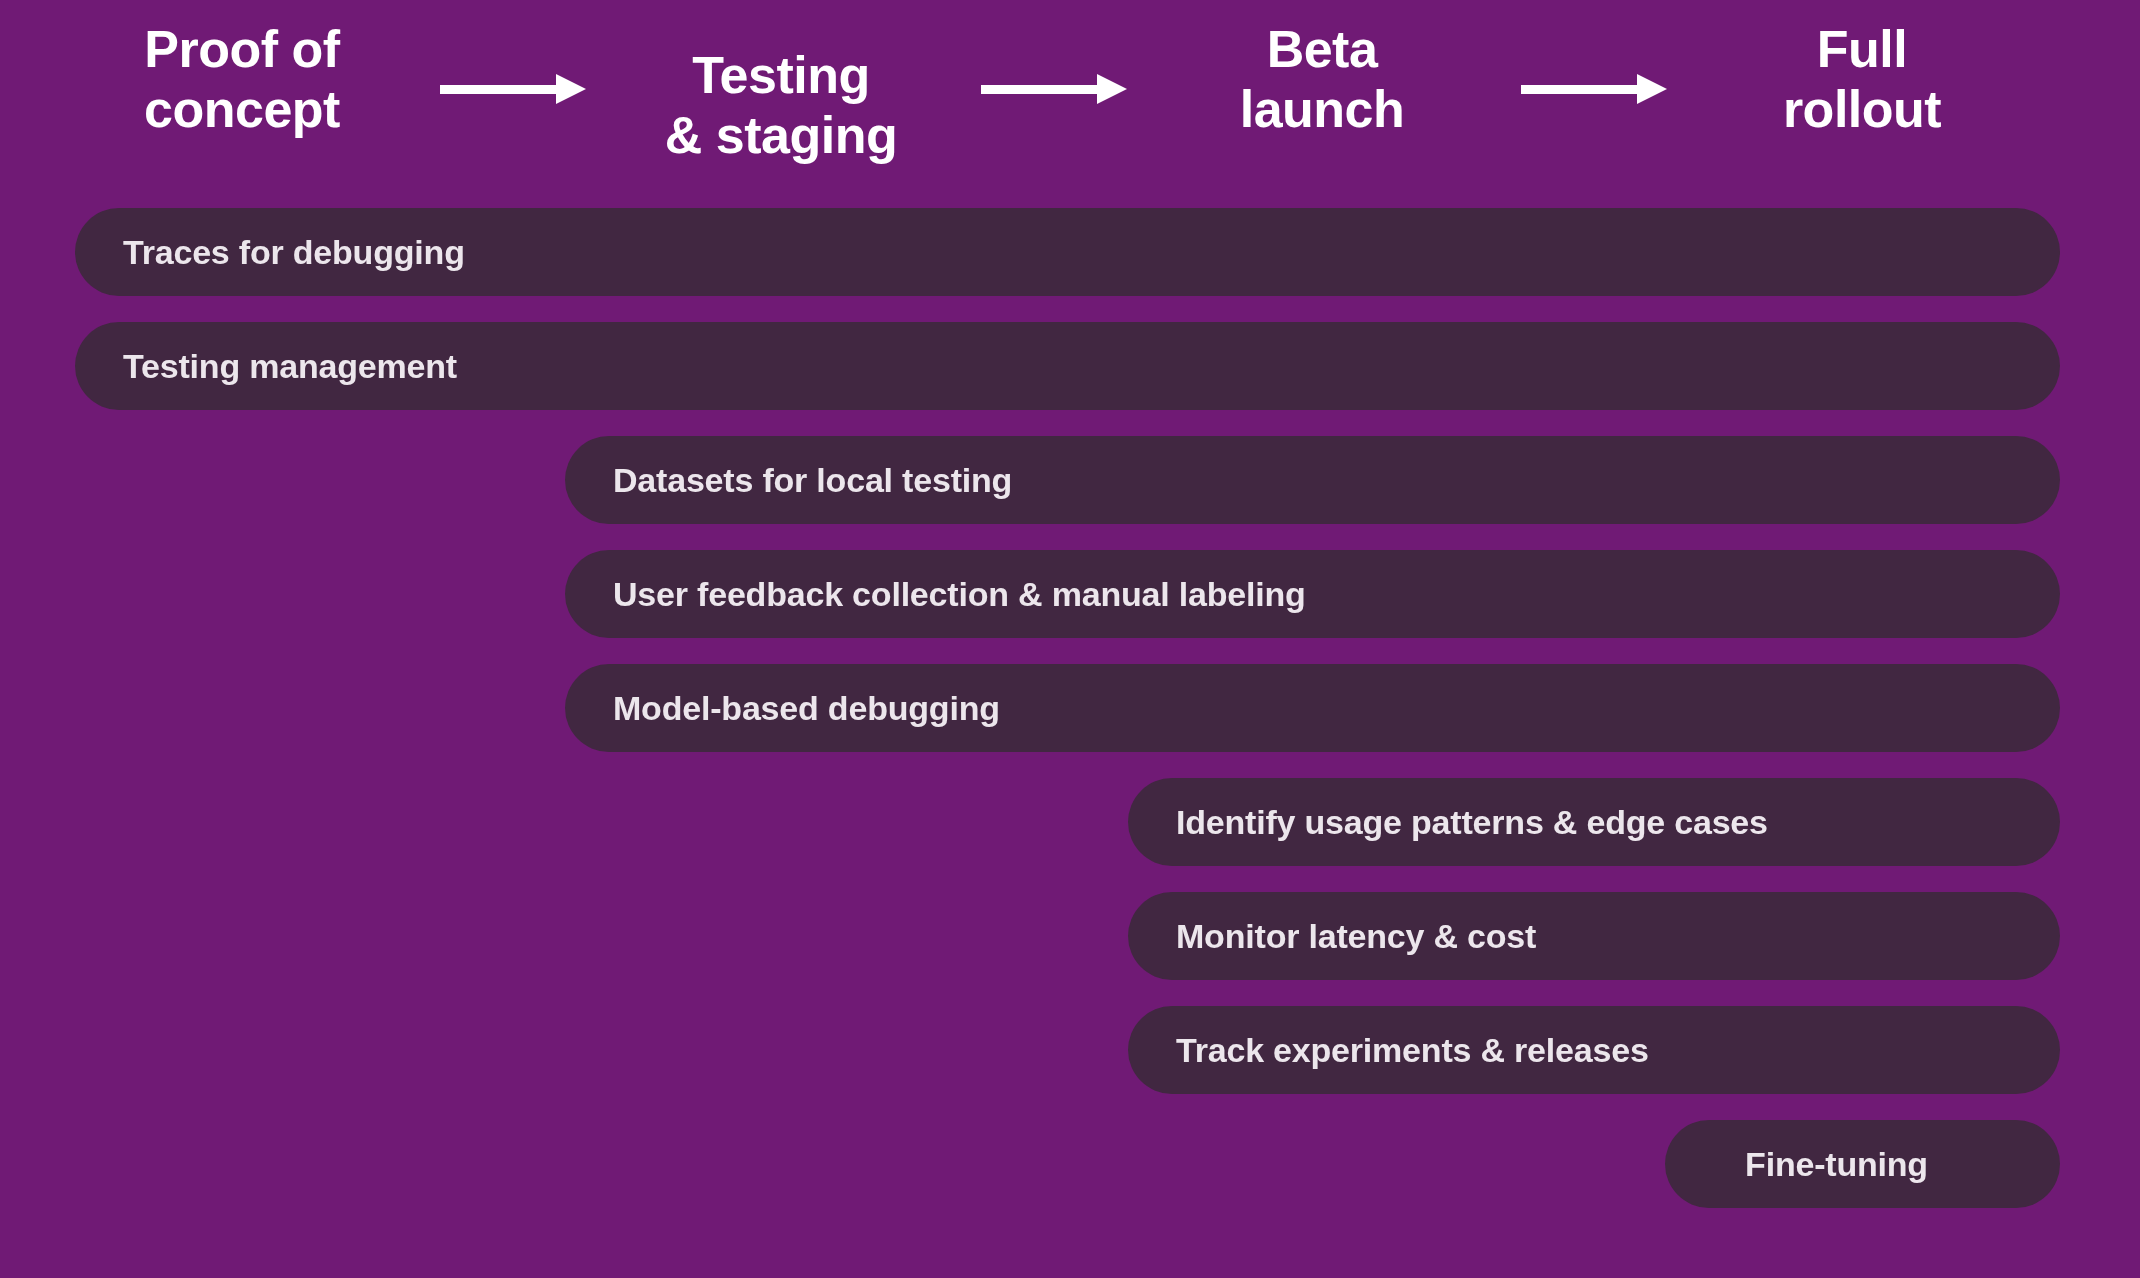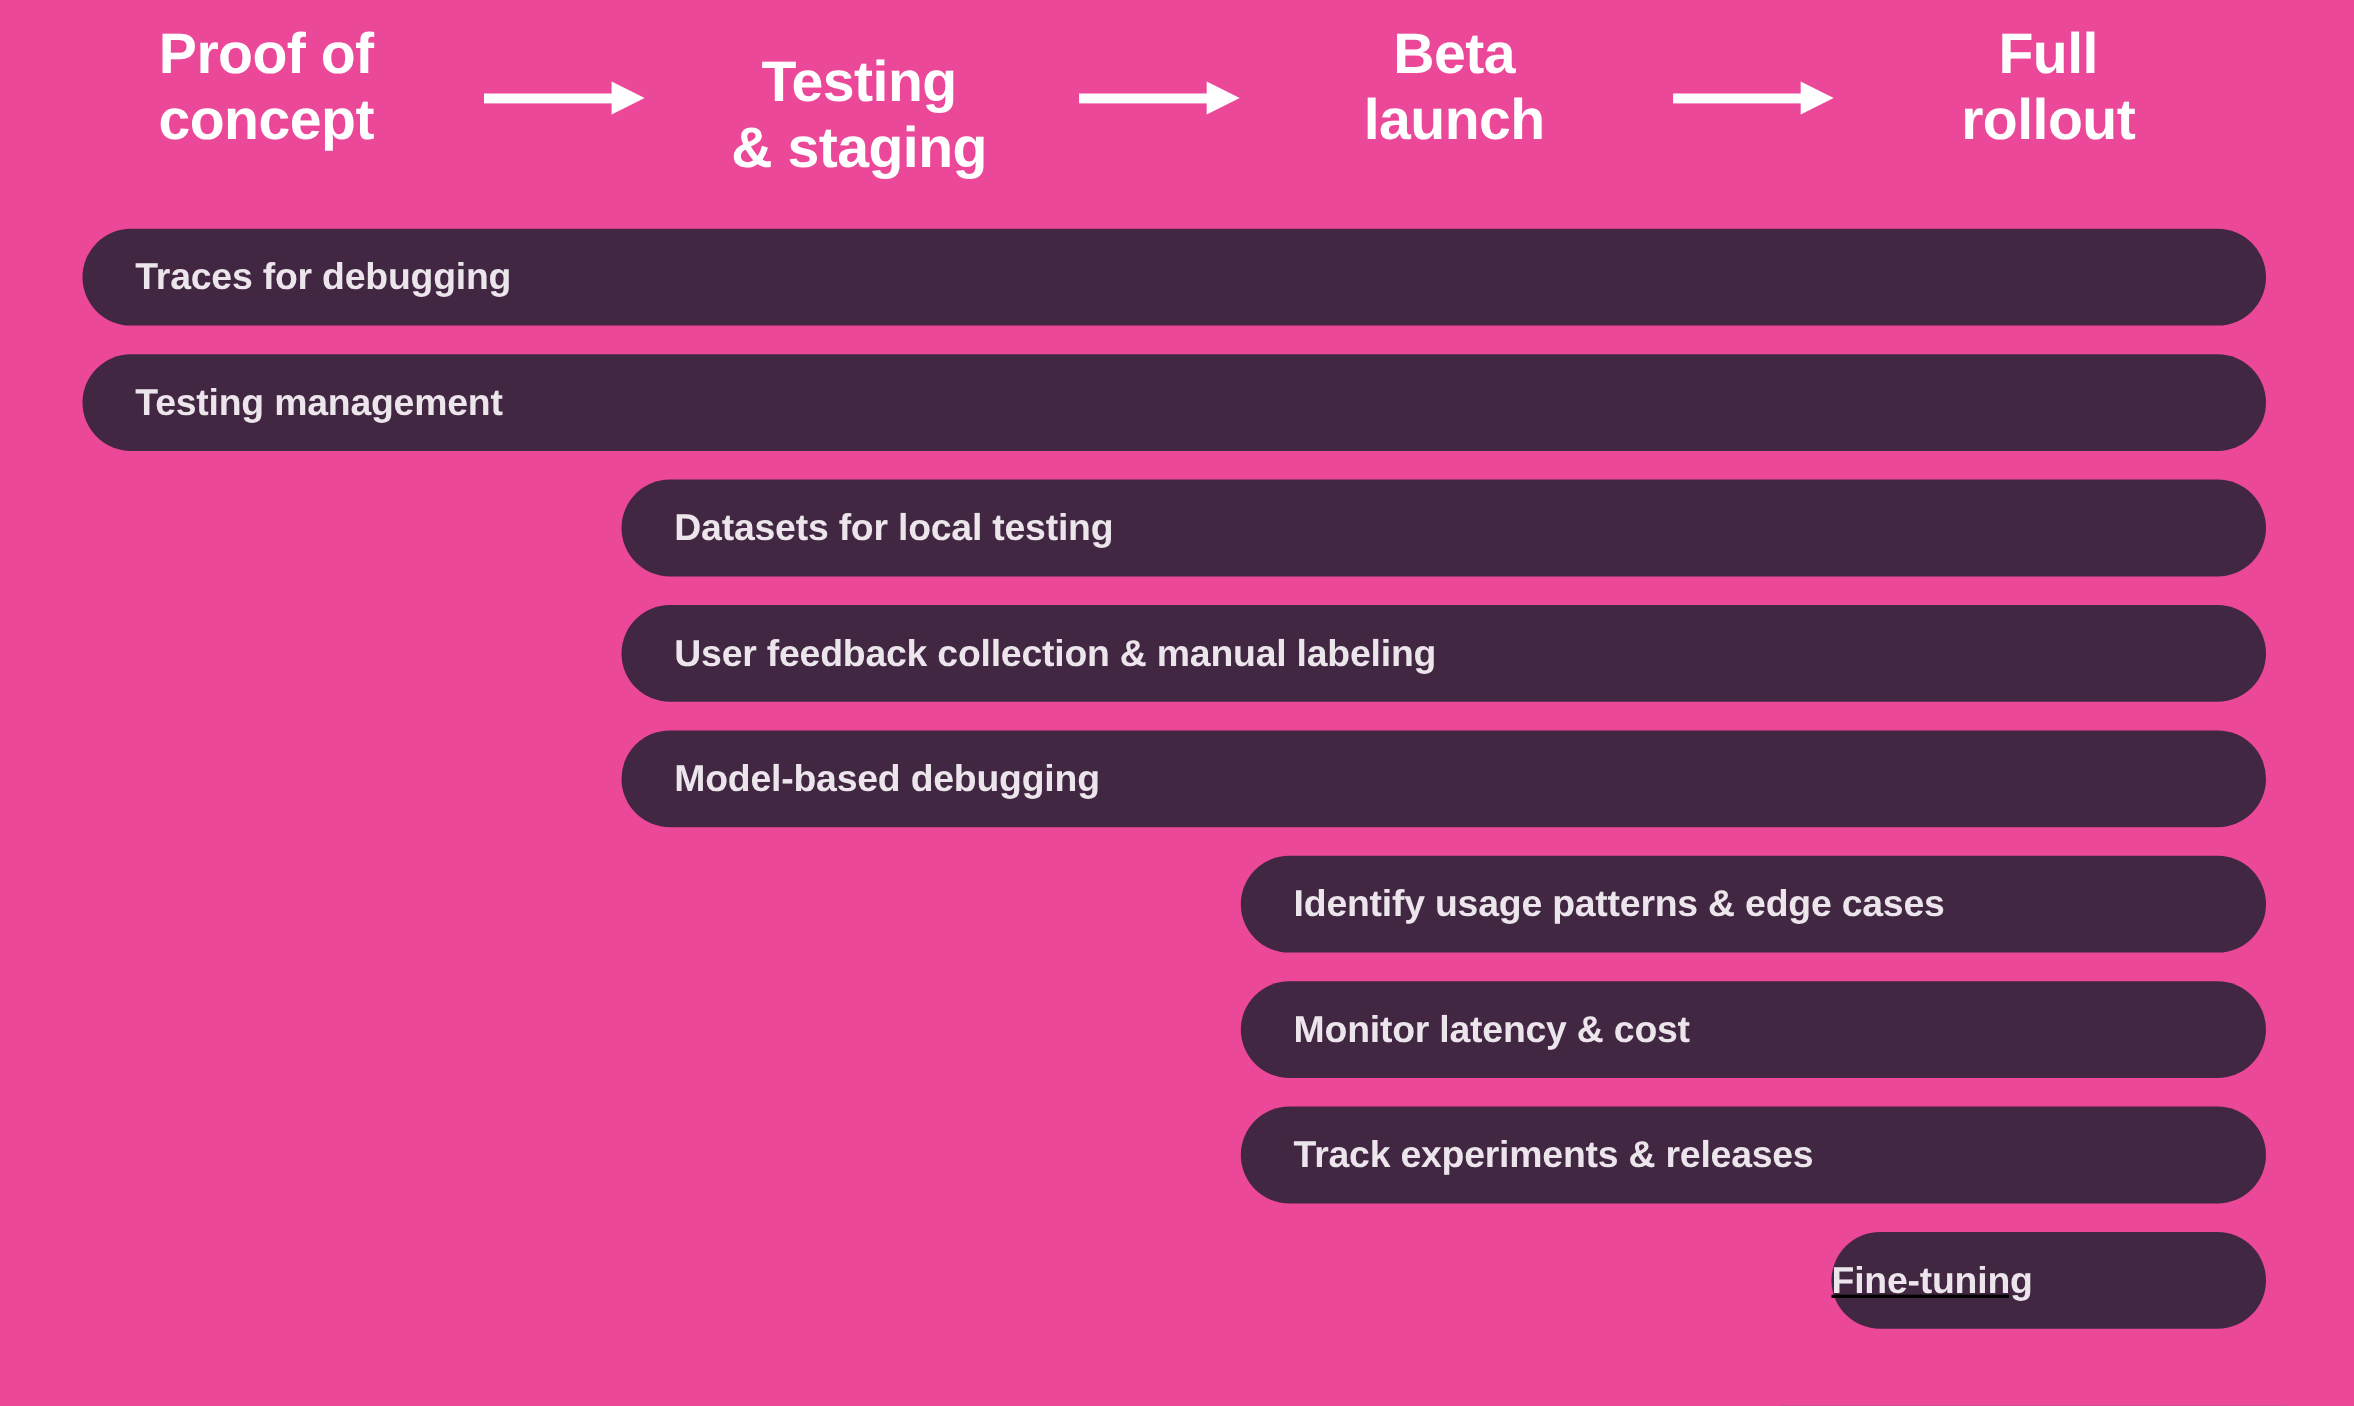--- a/index.html
+++ b/index.html
@@ -10,21 +10,21 @@
     width: 2140px;
     height: 1278px;
     background: #4b6670;
     font-family: "Liberation Sans", sans-serif;
     overflow: hidden;
   }
   #stage {
     position: relative;
     width: 2140px;
     height: 1278px;
-    background: #ec4899;
+    background: #701a75;
   }
 
   
   #phase-row {
     position: absolute;
     left: 0;
     top: 0;
     width: 2140px;
     height: 180px;
   }
@@ -86,22 +86,21 @@
     color: #ece6ec;
     font-size: 34px;
     font-weight: bold;
     letter-spacing: -0.2px;
     white-space: nowrap;
   }
   .bar.align-left .bar-label {
     padding-left: 48px;
   }
   .bar.align-right {
-    justify-content: flex-start;
-    text-decoration: underline;
+    justify-content: center;
   }
   .bar.align-right .bar-label {
     padding-right: 52px;
   }
 </style>
 </head>
 <body>
 
 <div id="stage">
 

